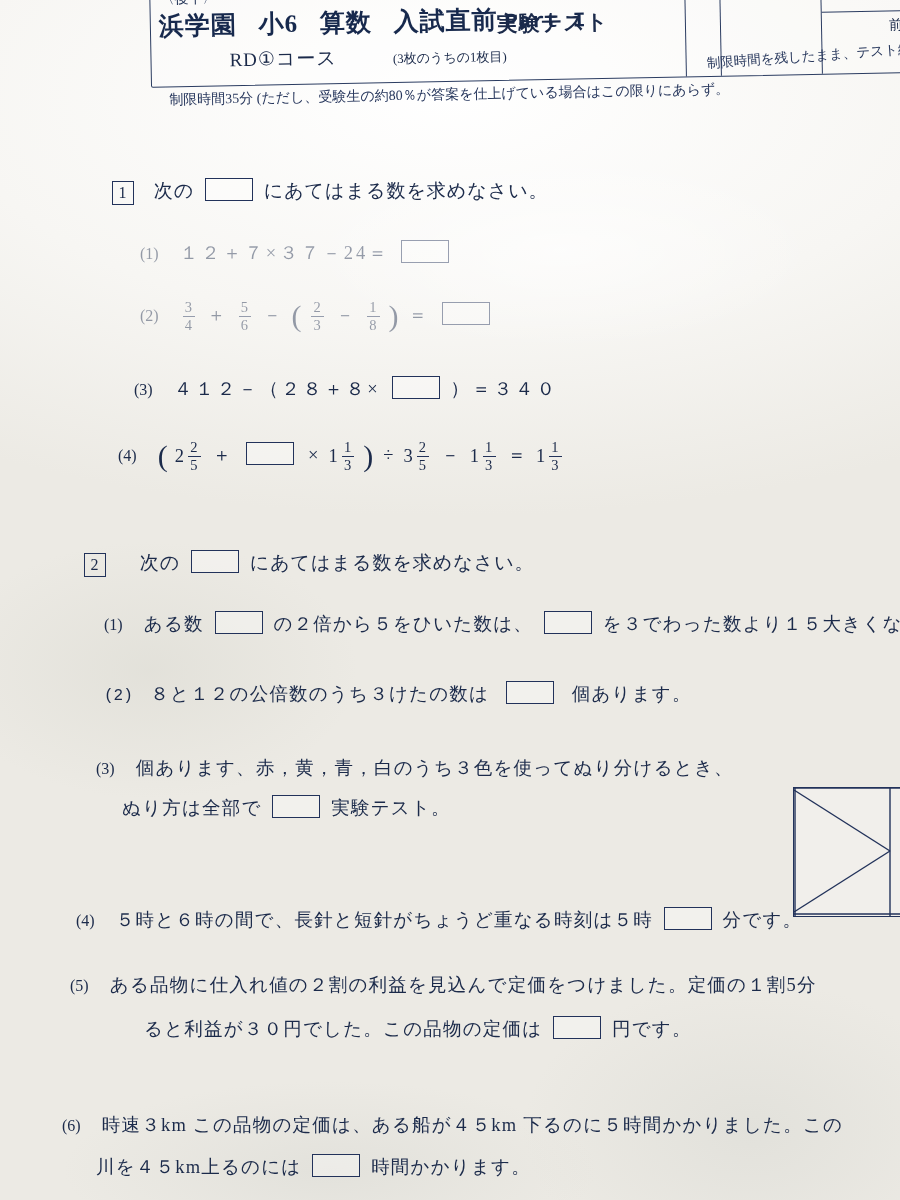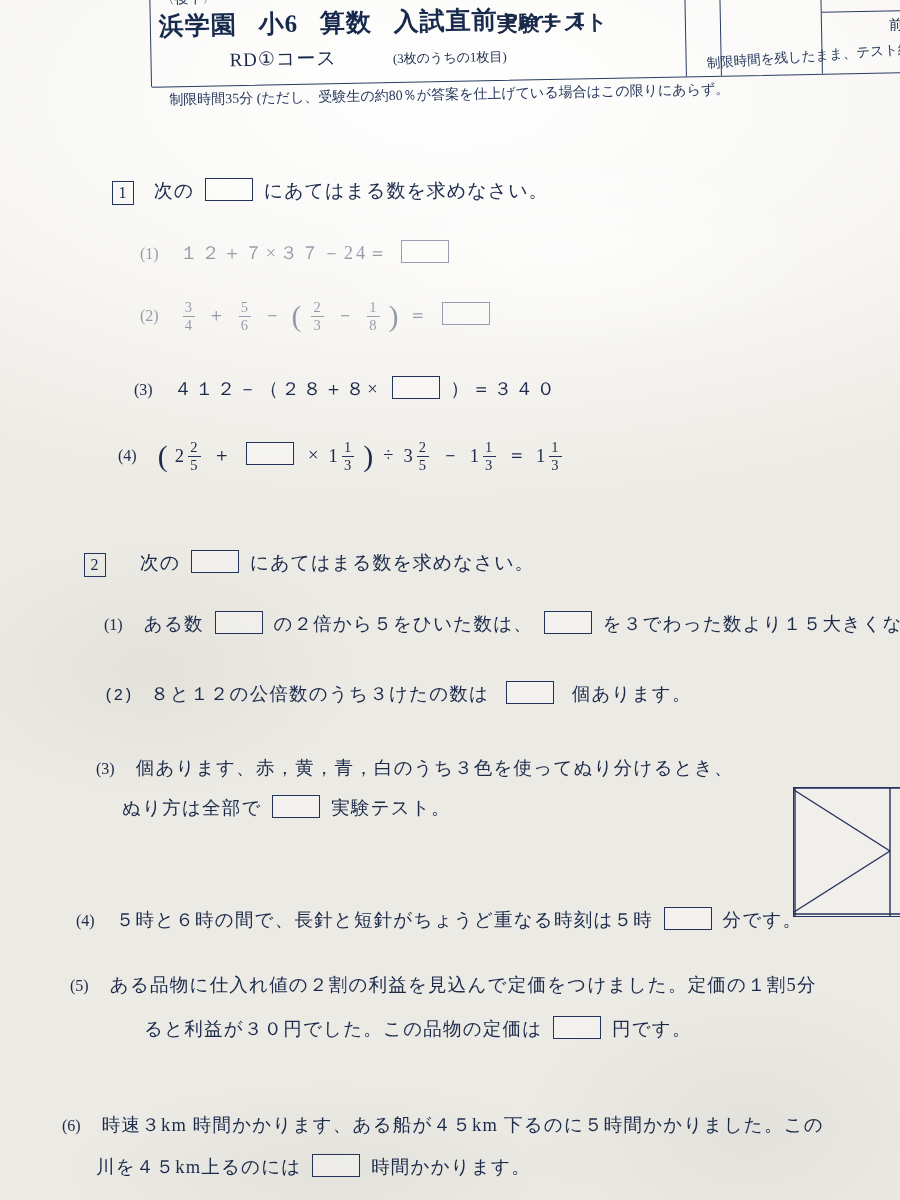--- a/index.html
+++ b/index.html
@@ -429,21 +429,21 @@
         <span>ある品物に仕入れ値の２割の利益を見込んで定価をつけました。定価の１割5分</span>
       </div>
       <div class="item" style="left:104px; top:466px;margin-left:40px;">
         <span>ると利益が３０円でした。この品物の定価は</span>
         <span class="blank"></span>
         <span>円です。</span>
       </div>
 
       <div class="item" style="left:62px; top:562px;">
         <span class="idx">(6)</span>
-        <span>時速３km 時間かかります、ある船が４５km 下るのに５時間かかりました。この</span>
+        <span>時速３km この品物の定価は、ある船が４５km 下るのに５時間かかりました。この</span>
       </div>
       <div class="item" style="left:96px; top:604px;">
         <span>川を４５km上るのには</span>
         <span class="blank"></span>
         <span>時間かかります。</span>
       </div>
     </div>
 
   </div>
 

